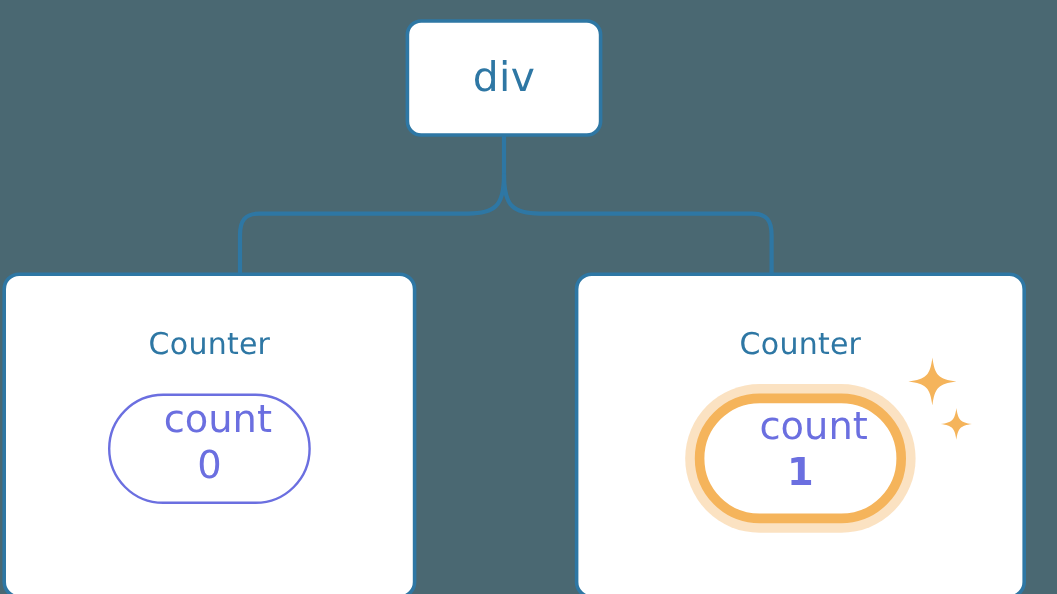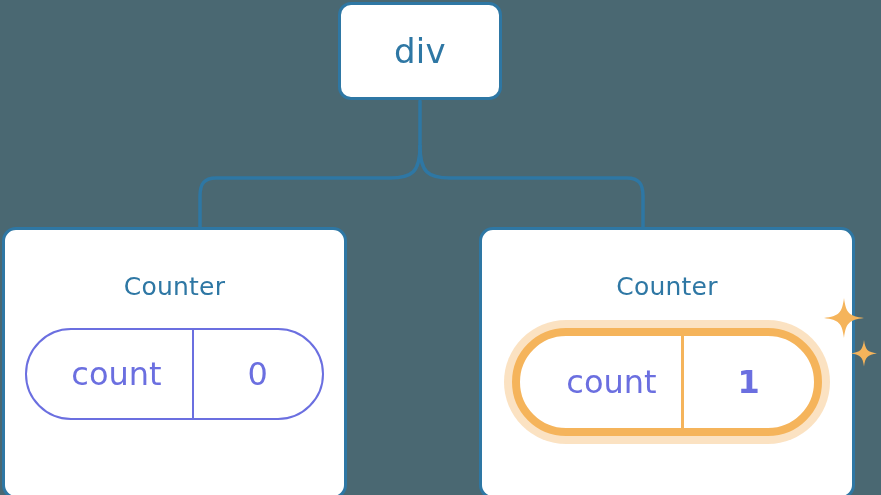--- a/index.html
+++ b/index.html
@@ -28,21 +28,21 @@
     top: 0;
     width: 881px;
     height: 495px;
     pointer-events: none;
   }
 
   
   #root-node {
     position: absolute;
     left: 338px;
-    top: 2px;
+    top: 16px;
     width: 164px;
     height: 98px;
     box-sizing: border-box;
     background: #ffffff;
     border: 3px solid #2e77a4;
     border-radius: 13px;
     display: flex;
     align-items: center;
     justify-content: center;
   }
@@ -90,20 +90,21 @@
   }
   .state-pill {
     position: relative;
     box-sizing: border-box;
     display: flex;
     align-items: stretch;
     height: 92px;
     border: 2px solid #6b6fe0;
     border-radius: 46px;
     background: #ffffff;
+    flex-direction: column;
   }
   .pill-key {
     display: flex;
     align-items: center;
     justify-content: center;
     padding: 0 30px 0 44px;
     font-size: 32px;
     color: #6b6fe0;
   }
   .pill-divider {

